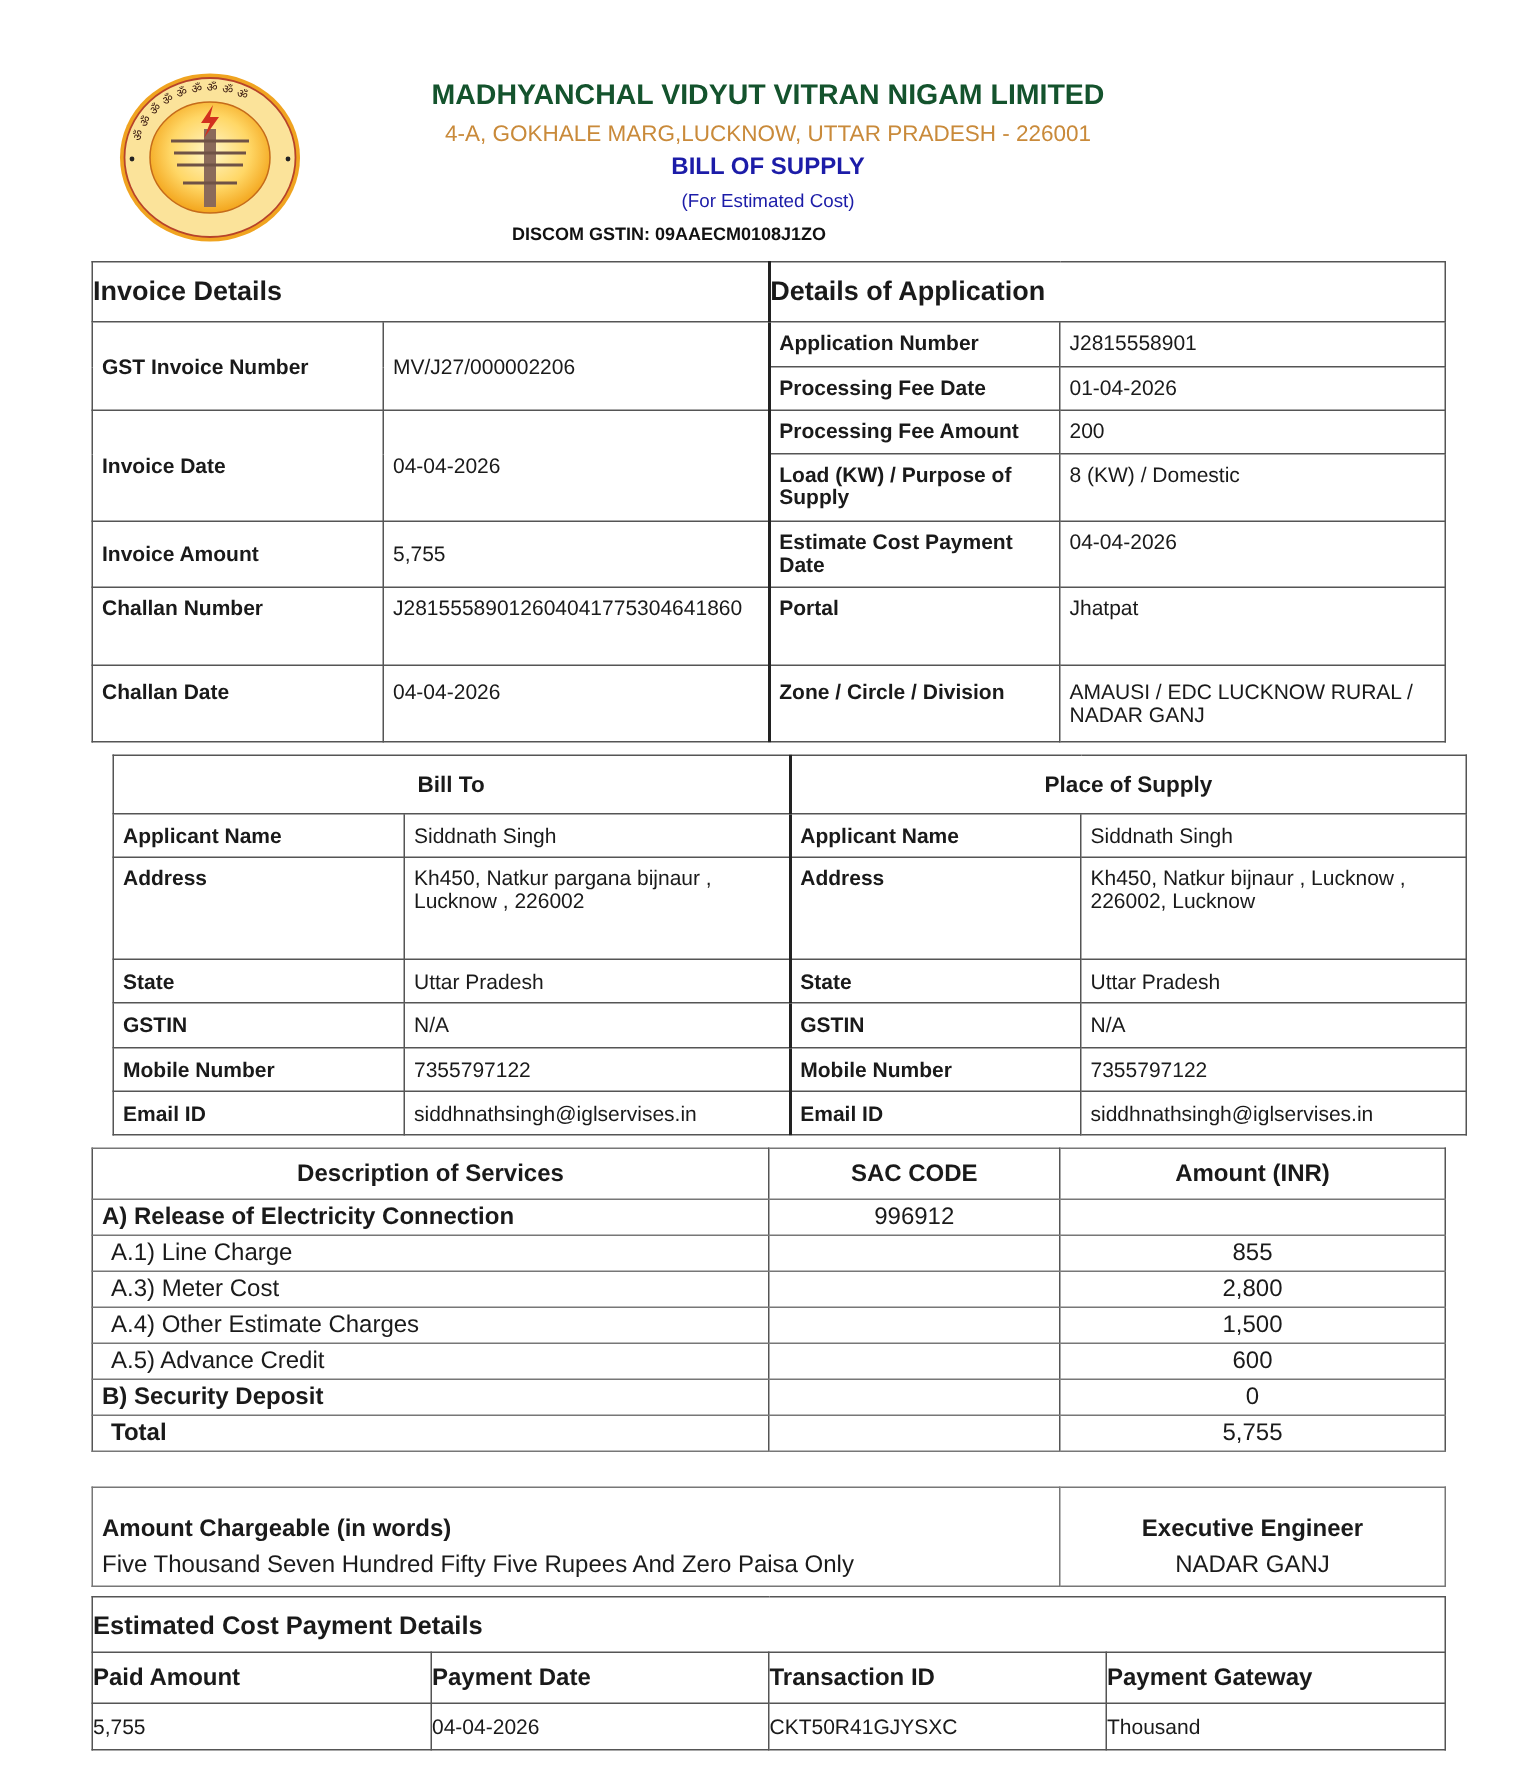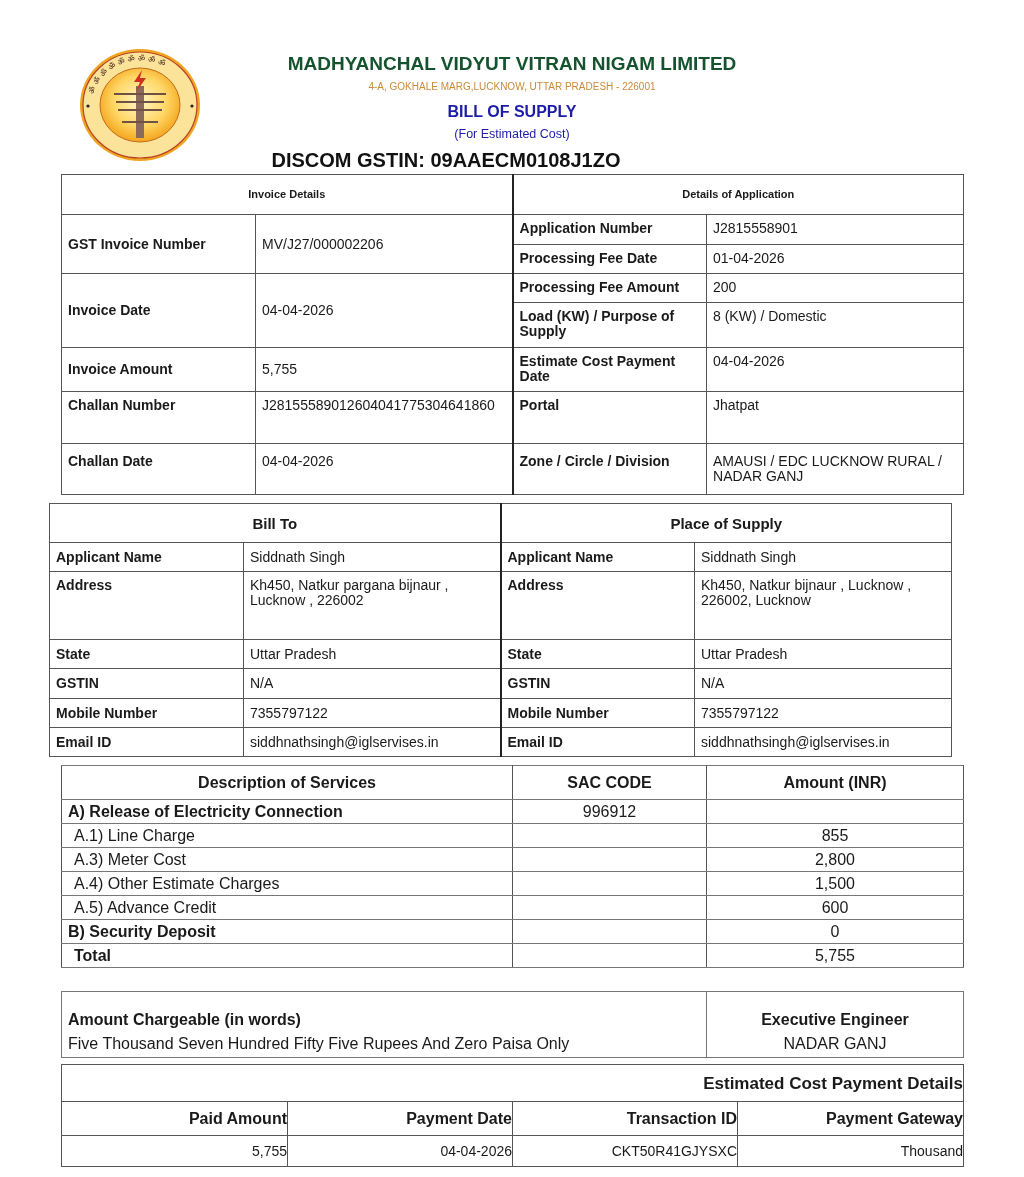--- a/index.html
+++ b/index.html
@@ -3,50 +3,50 @@
 <meta charset="utf-8">
 <style>
   * { box-sizing: border-box; margin: 0; padding: 0; }
   html, body { width: 1024px; height: 1177px; background: #ffffff; overflow: hidden; }
   body { font-family: "Liberation Sans", sans-serif; color: #1a1a1a; position: relative; }
 
   .logo { position: absolute; left: 76px; top: 46px; width: 128px; height: 118px; }
 
   .hdr { position: absolute; left: 0; width: 1024px; text-align: center; }
   .org-name { top: 53px; left: 0; width: 1024px; font-size: 19px; font-weight: bold; color: #14532d; }
-  .org-addr { top: 81px; font-size: 10px; color: #c98a3a; left: 0; width: 1024px; }
+  .org-addr { top: 81px; font-size: 15px; color: #c98a3a; left: 0; width: 1024px; }
   .bill-title { top: 103px; font-size: 16px; font-weight: bold; color: #1c1ca8; left: 0; width: 1024px; }
   .bill-sub { top: 127px; font-size: 12.5px; color: #1c1ca8; left: 0; width: 1024px; }
-  .gstin { top: 149px; font-size: 20px; font-weight: bold; color: #111; left: 0; width: 892px; }
+  .gstin { top: 149px; font-size: 12px; font-weight: bold; color: #111; left: 0; width: 892px; }
 
   table { border-collapse: collapse; position: absolute; table-layout: fixed; }
   td, th { border: 1.5px solid #555; font-size: 14px; vertical-align: top; padding: 6px 6px; line-height: 15px; }
   .b { font-weight: bold; }
-  .sec-h { text-align: center; font-weight: bold; font-size: 11px; vertical-align: middle; padding: 0; }
+  .sec-h { text-align: left; font-weight: bold; font-size: 18px; vertical-align: middle; padding: 0; }
   .sec-h2 { text-align: center; font-weight: bold; font-size: 15px; vertical-align: middle; padding: 0; }
   .mid { vertical-align: middle; }
   .thick-r { border-right: 2.5px solid #222; }
 
   
   #t-top { left: 61px; top: 174px; width: 902px; }
-  #t-bill { left: 49px; top: 503px; width: 902px; }
+  #t-bill { left: 75px; top: 503px; width: 902px; }
 
   
   #t-svc { left: 61px; top: 765px; width: 902px; }
   #t-svc td { font-size: 16px; padding: 0 6px; vertical-align: middle; line-height: 16px; border-top: 1.5px solid #777; border-bottom: 1.5px solid #777; }
   #t-svc .svc-head td { font-weight: bold; text-align: center; height: 34px; font-size: 16px; }
   #t-svc .row td { height: 24px; }
   #t-svc .sub { padding-left: 12px; }
   #t-svc .c { text-align: center; }
 
   #t-words { left: 61px; top: 991px; width: 902px; }
   #t-words td { font-size: 16px; border: 1.5px solid #777; vertical-align: top; padding: 0 6px; }
 
   #t-pay { left: 61px; top: 1064px; width: 902px; }
-  #t-pay td { text-align: right; vertical-align: middle; border: 1.5px solid #555; padding: 0; }
+  #t-pay td { text-align: left; vertical-align: middle; border: 1.5px solid #555; padding: 0; }
   #t-pay .pay-title td { height: 37px; font-size: 17px; font-weight: bold; }
   #t-pay .pay-head td { height: 34px; font-size: 16px; font-weight: bold; }
   #t-pay .pay-row td { height: 31px; font-size: 14px; }
 </style>
 </head>
 <body>
 
 <div class="logo">
   <svg width="128" height="118" viewBox="0 0 128 118">
     <defs>

